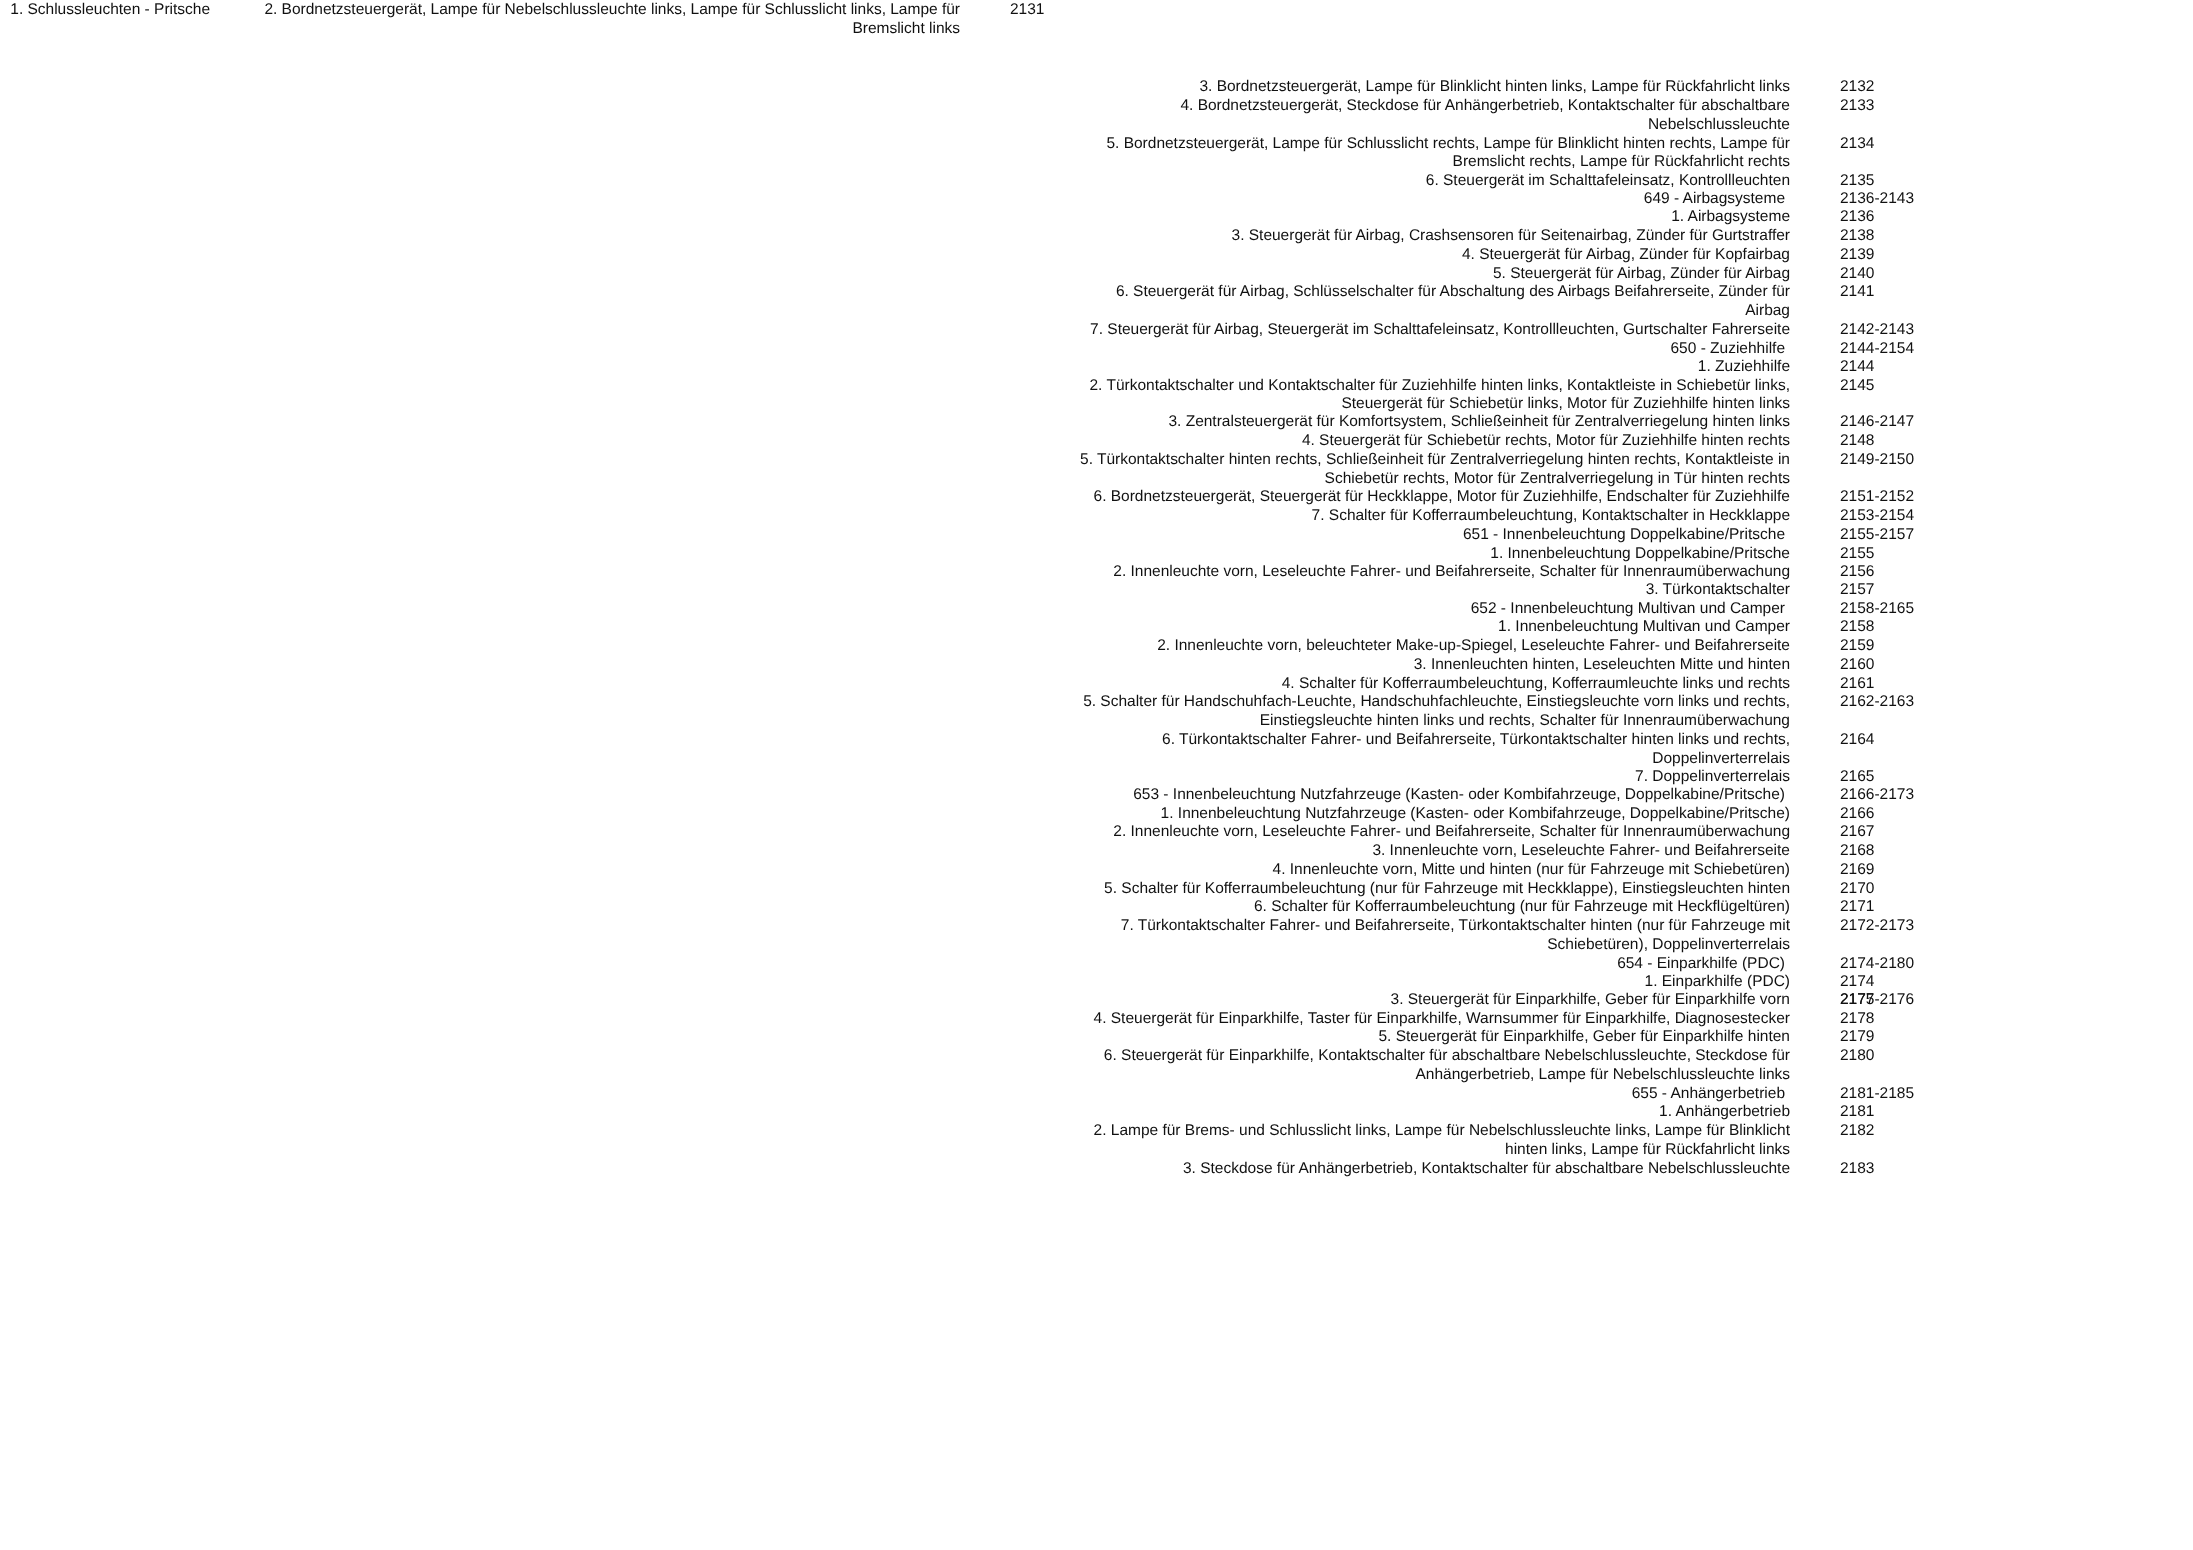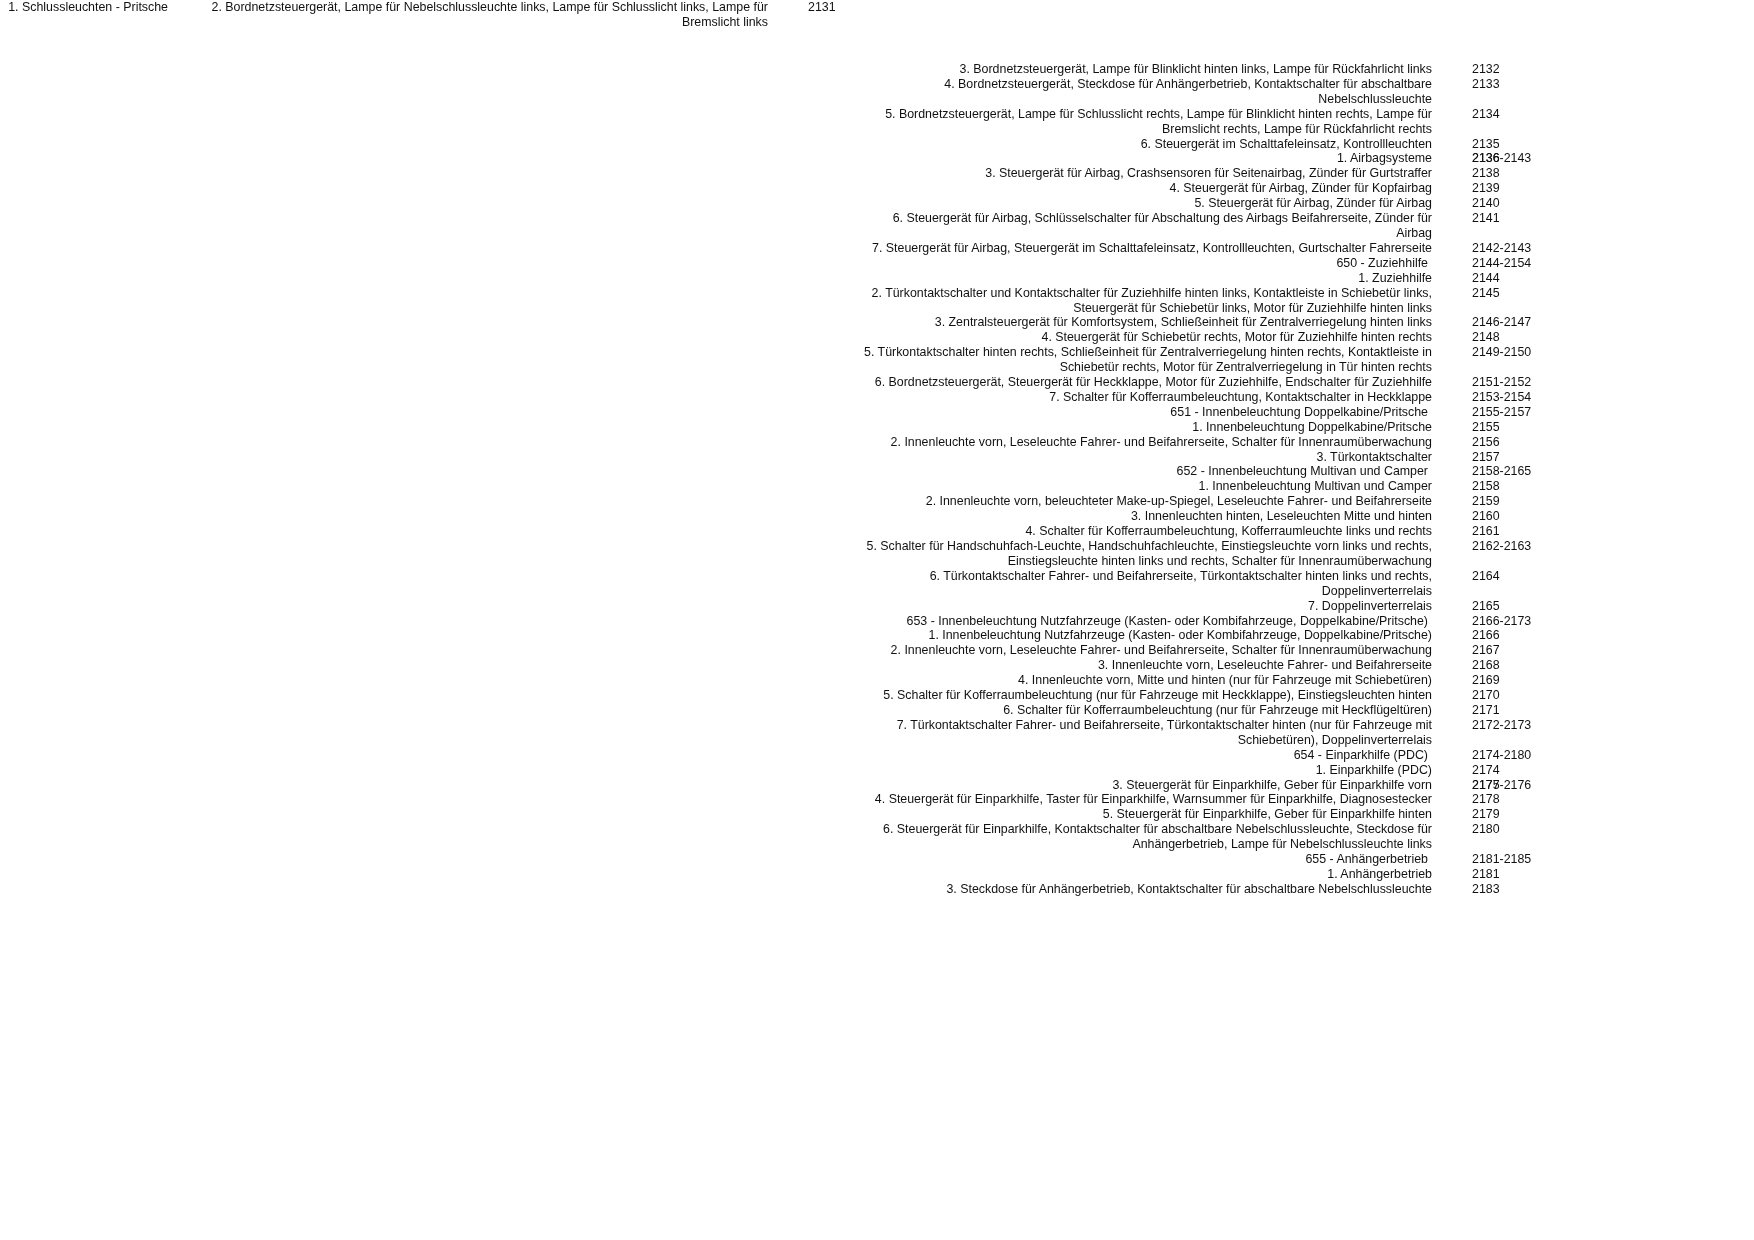--- a/index.html
+++ b/index.html
@@ -65,20 +65,21 @@
   </div>
     <div class="row item">
     <div class="txt">5. Bordnetzsteuergerät, Lampe für Schlusslicht rechts, Lampe für Blinklicht hinten rechts, Lampe für Bremslicht rechts, Lampe für Rückfahrlicht rechts</div>
     <div class="pg">2134</div>
   </div>
     <div class="row item">
     <div class="txt">6. Steuergerät im Schalttafeleinsatz, Kontrollleuchten</div>
     <div class="pg">2135</div>
   </div>
     <div class="row section">
+    <div class="txt">649 - Airbagsysteme</div>
     <div class="pg">2136-2143</div>
   </div>
     <div class="row item">
     <div class="txt">1. Airbagsysteme</div>
     <div class="pg">2136</div>
   </div>
     <div class="row item">
     <div class="txt">3. Steuergerät für Airbag, Crashsensoren für Seitenairbag, Zünder für Gurtstraffer</div>
     <div class="pg">2138</div>
   </div>
@@ -239,16 +240,20 @@
   </div>
     <div class="row section">
     <div class="txt">655 - Anhängerbetrieb</div>
     <div class="pg">2181-2185</div>
   </div>
     <div class="row item">
     <div class="txt">1. Anhängerbetrieb</div>
     <div class="pg">2181</div>
   </div>
     <div class="row item">
+    <div class="txt">2. Lampe für Brems- und Schlusslicht links, Lampe für Nebelschlussleuchte links, Lampe für Blinklicht hinten links, Lampe für Rückfahrlicht links</div>
+    <div class="pg">2182</div>
+  </div>
+    <div class="row item">
     <div class="txt">3. Steckdose für Anhängerbetrieb, Kontaktschalter für abschaltbare Nebelschlussleuchte</div>
     <div class="pg">2183</div>
   </div>
   </div>
 
 </body></html>

